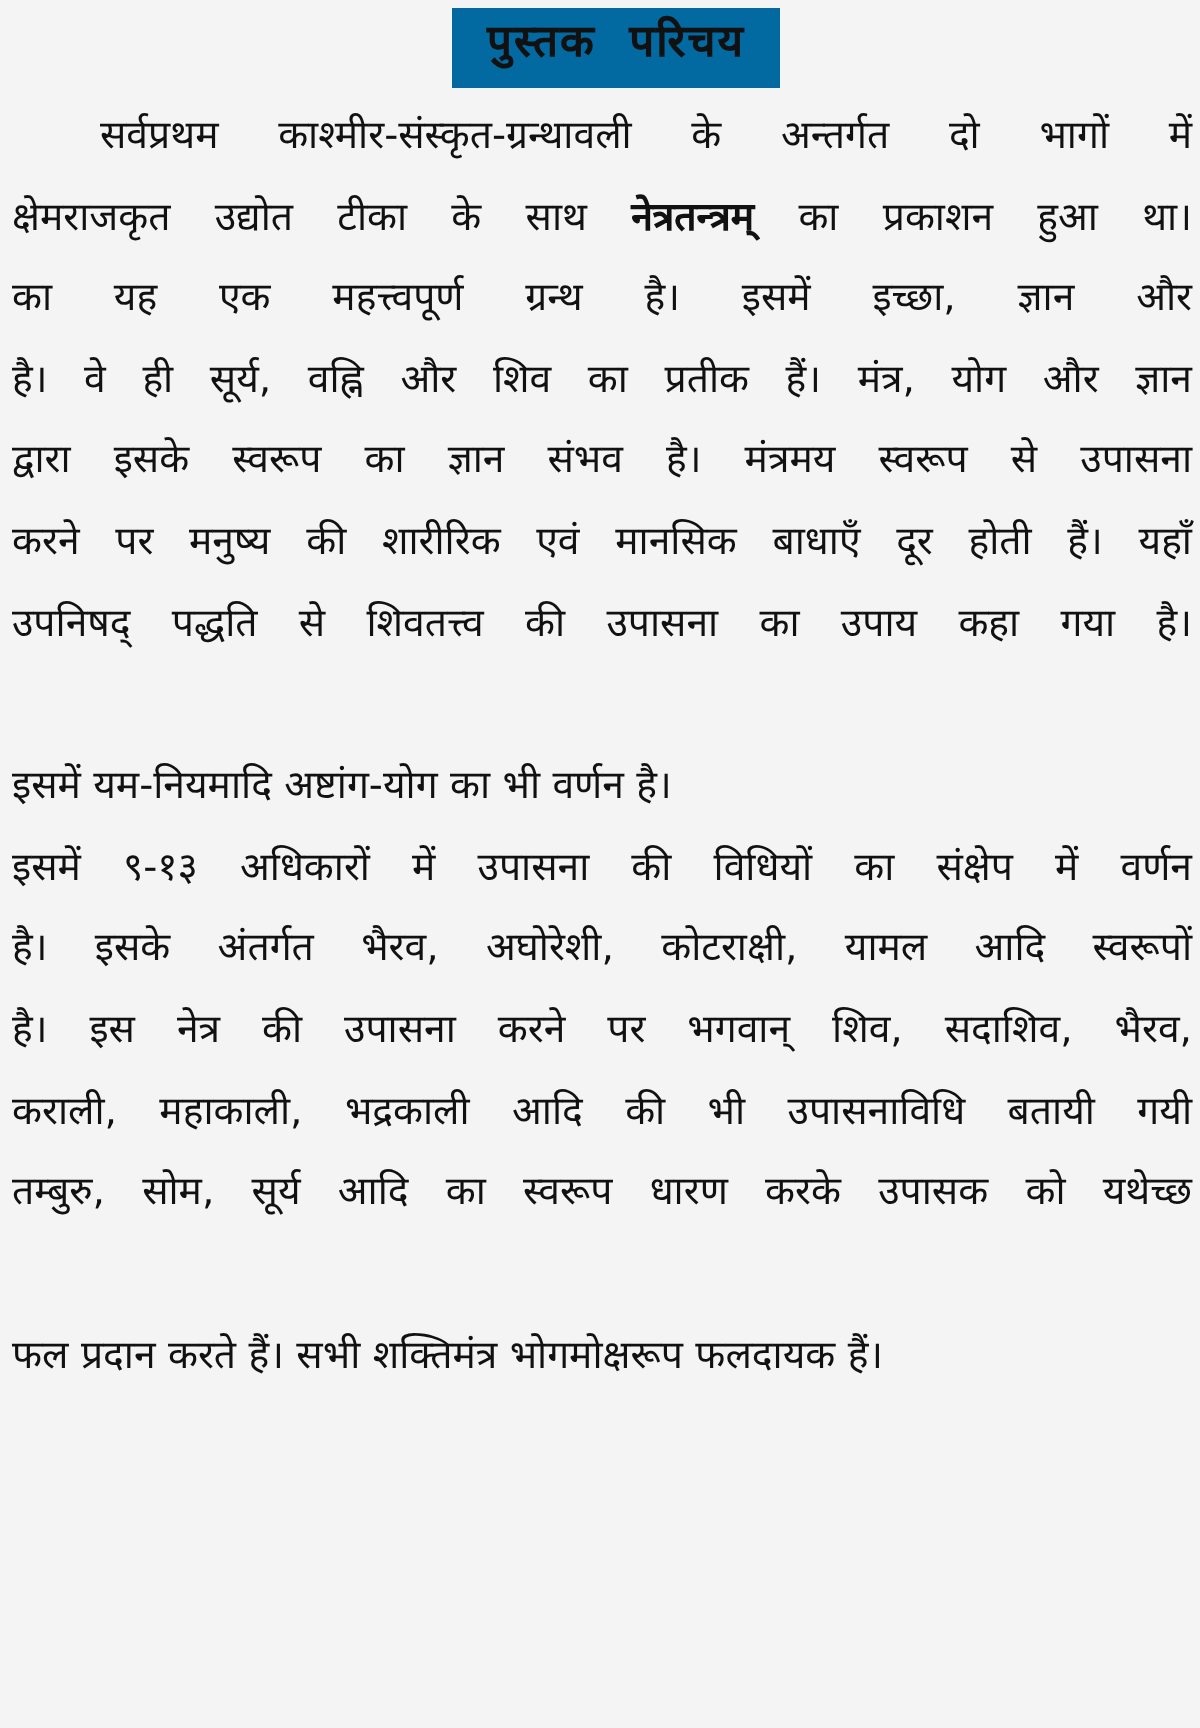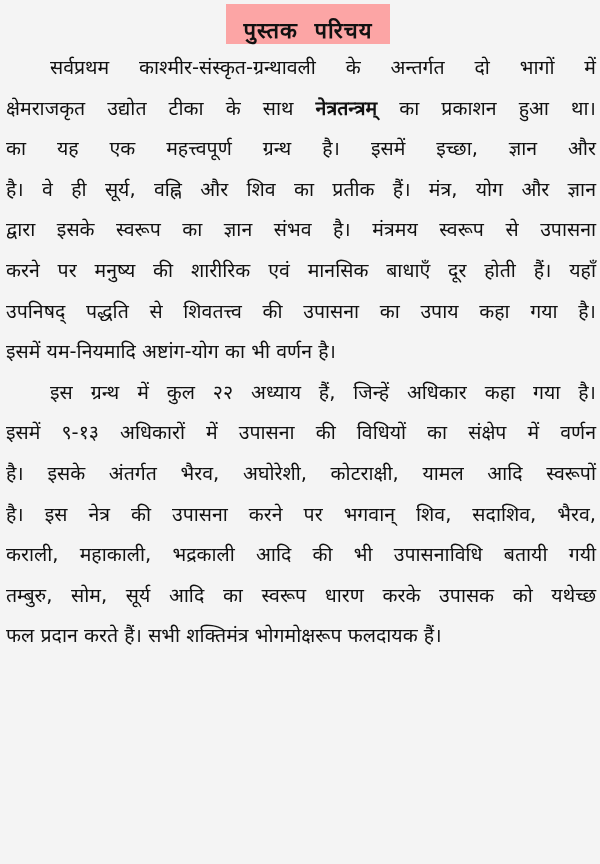--- a/index.html
+++ b/index.html
@@ -20,23 +20,23 @@
       left: 0; top: 0;
       width: 600px; height: 864px;
       background: #f4f4f4;
     }
     .title-box {
       position: absolute;
       left: 226px;
       top: 4px;
       width: 164px;
       height: 40px;
-      background: #fca5a5;
+      background: #0369a1;
       display: flex;
-      align-items: flex-end;
+      align-items: flex-start;
       justify-content: center;
     }
     .title {
       font-family: "DejaVu Sans", sans-serif;
       font-weight: bold;
       font-size: 22px;
       color: #111;
       letter-spacing: 1px;
       word-spacing: 8px;
       white-space: nowrap;
@@ -55,20 +55,21 @@
       overflow: visible;
       text-align: justify;
       text-align-last: justify;
       letter-spacing: 0px;
     }
     .line.indent {
       padding-left: 44px;
     }
     .line.last {
       text-align-last: left;
+      margin-top: 41px;
     }
     .line .b { font-weight: bold; }
     .line span { display: inline; }
   </style>
 </head>
 <body>
 
 <div class="page">
   <div class="title-box">
     <span class="title">पुस्तक परिचय</span>
@@ -81,21 +82,20 @@
       <div class="line"><span>क्षेमराजकृत उद्योत टीका के साथ </span><span class="b">नेत्रतन्त्रम्</span><span> का प्रकाशन हुआ था।</span></div>
       <div class="line"><span>का यह एक महत्त्वपूर्ण ग्रन्थ है। इसमें इच्छा, ज्ञान और</span></div>
       <div class="line"><span>है। वे ही सूर्य, वह्नि और शिव का प्रतीक हैं। मंत्र, योग और ज्ञान</span></div>
       <div class="line"><span>द्वारा इसके स्वरूप का ज्ञान संभव है। मंत्रमय स्वरूप से उपासना</span></div>
       <div class="line"><span>करने पर मनुष्य की शारीरिक एवं मानसिक बाधाएँ दूर होती हैं। यहाँ</span></div>
       <div class="line"><span>उपनिषद् पद्धति से शिवतत्त्व की उपासना का उपाय कहा गया है।</span></div>
       <div class="line last"><span>इसमें यम-नियमादि अष्टांग-योग का भी वर्णन है।</span></div>
     </div>
 
     <div>
-      <div class="line indent"><span>इस ग्रन्थ में कुल २२ अध्याय हैं, जिन्हें अधिकार कहा गया है।</span></div>
       <div class="line"><span>इसमें ९-१३ अधिकारों में उपासना की विधियों का संक्षेप में वर्णन</span></div>
       <div class="line"><span>है। इसके अंतर्गत भैरव, अघोरेशी, कोटराक्षी, यामल आदि स्वरूपों</span></div>
       <div class="line"><span>है। इस नेत्र की उपासना करने पर भगवान् शिव, सदाशिव, भैरव,</span></div>
       <div class="line"><span>कराली, महाकाली, भद्रकाली आदि की भी उपासनाविधि बतायी गयी</span></div>
       <div class="line"><span>तम्बुरु, सोम, सूर्य आदि का स्वरूप धारण करके उपासक को यथेच्छ</span></div>
       <div class="line last"><span>फल प्रदान करते हैं। सभी शक्तिमंत्र भोगमोक्षरूप फलदायक हैं।</span></div>
     </div>
   </div>
 </div>
 

